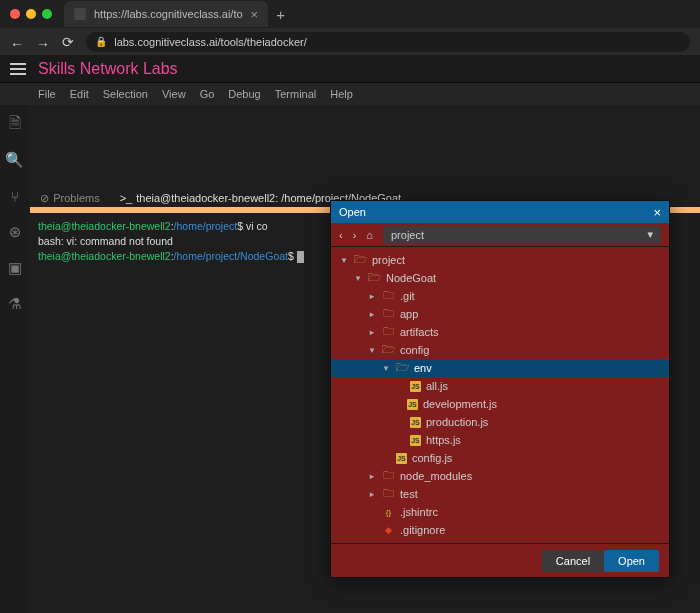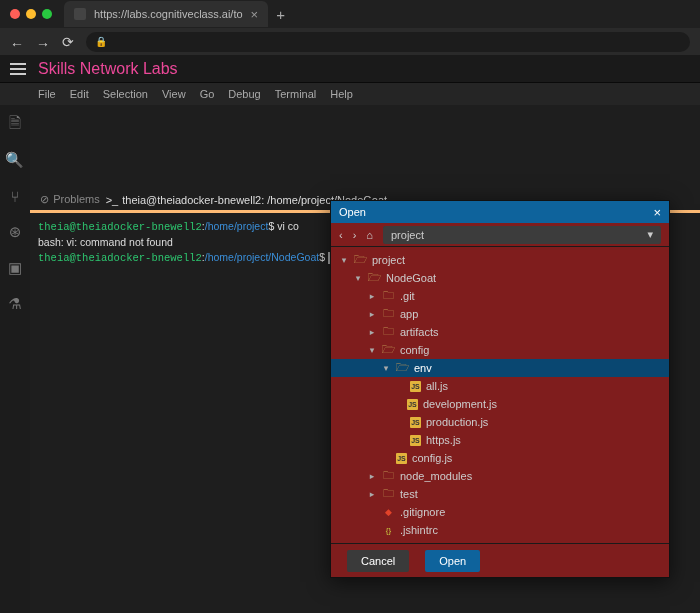--- a/index.html
+++ b/index.html
@@ -28,25 +28,25 @@
 
 
 .menu-bar { height: 22px; background: #252525; display: flex; align-items: center; padding-left: 38px; gap: 14px; font-size: 11px; color: #aaa; }
 
 
 .main { display: flex; height: calc(100% - 105px); }
 .activity-bar { width: 30px; background: #1c1c1c; display: flex; flex-direction: column; align-items: center; padding-top: 10px; gap: 18px; }
 .act-ico { width: 18px; height: 18px; color: #777; display: flex; align-items: center; justify-content: center; font-size: 15px; }
 
 .editor-area { flex: 1; background: #1e1e1e; position: relative; }
-.panel-tabs { position: absolute; top: 84px; left: 0; right: 0; height: 24px; display: flex; align-items: center; padding-left: 10px; gap: 6px; font-size: 11px; color: #888; border-bottom: 3px solid #fdba74; background: #1e1e1e; }
+.panel-tabs { position: absolute; top: 84px; left: 0; right: 0; height: 24px; display: flex; align-items: center; padding-left: 10px; gap: 20px; font-size: 11px; color: #888; border-bottom: 6px solid #fdba74; background: #1e1e1e; }
 .panel-tab.active { color: #ddd; }
 .panel-tab .pico { margin-right: 4px; }
 .terminal { position: absolute; top: 108px; left: 0; right: 0; bottom: 0; padding: 6px 8px; font-family: "Menlo", monospace; font-size: 10.5px; line-height: 15px; color: #ccc; }
-.term-green { color: #2dc56f; font-family: Liberation Mono, monospace; }
+.term-green { color: #2dc56f; }
 .term-blue { color: #3a8ed8; margin-top: 8px; }
 .term-white { color: #ddd; }
 .cursor { display: inline-block; width: 7px; height: 12px; background: #aaa; vertical-align: middle; }
 
 
 .dialog { position: absolute; top: 200px; left: 330px; width: 340px; background: #7f1d1d; box-shadow: 0 4px 20px rgba(0,0,0,.6); border: 1px solid #111; }
 .dlg-title { height: 22px; background: #0e639c; color: #fff; font-size: 11px; display: flex; align-items: center; justify-content: space-between; padding: 0 8px; }
 .dlg-title .x { font-size: 13px; }
 .dlg-path { height: 24px; display: flex; align-items: center; padding: 0 8px; gap: 10px; font-size: 11px; color: #ccc; border-bottom: 1px solid #1a1a1a; }
 .dlg-path .crumb { flex: 1; background: #3c3c3c; height: 18px; border-radius: 2px; padding: 0 8px; display: flex; align-items: center; justify-content: space-between; }
@@ -55,21 +55,21 @@
 .tree-row.selected { background: #094771; color: #fff; }
 .tw { color: #aaa; font-size: 9px; width: 10px; text-align: center; }
 .ico { width: 13px; height: 13px; display: inline-flex; align-items: center; justify-content: center; font-size: 11px; }
 .ico.folder { color: #c09553; } .ico.folder::before { content: "🗀"; }
 .ico.folder-open { color: #c09553; } .ico.folder-open::before { content: "🗁"; }
 .ico.js { background: #e2b33c; color: #333; width: 11px; height: 11px; font-size: 7px; border-radius: 1px; }
 .ico.js::before { content: "JS"; font-weight: bold; }
 .ico.json { color: #cbcb41; } .ico.json::before { content: "{}"; font-size: 8px; }
 .ico.git { color: #e24329; } .ico.git::before { content: "◆"; font-size: 9px; }
 .ico.txt { color: #888; } .ico.txt::before { content: "▪"; font-size: 8px; }
-.dlg-buttons { height: 34px; border-top: 1px solid #1a1a1a; display: flex; align-items: center; gap: 16px; padding: 0 16px; }
+.dlg-buttons { height: 34px; border-top: 1px solid #1a1a1a; display: flex; align-items: center; justify-content: flex-end; gap: 0; padding: 0 10px; }
 .btn { height: 22px; padding: 0 14px; font-size: 11px; border: none; border-radius: 2px; color: #fff; cursor: pointer; }
 .btn.cancel { background: #3a3a3a; }
 .btn.open { background: #0e639c; }
 .tree::-webkit-scrollbar { width: 10px; }
 .tree::-webkit-scrollbar-thumb { background: #424242; }
 </style>
 </head>
 <body>
 
 <div class="browser-top">
@@ -85,20 +85,21 @@
       <span class="close">×</span>
     </div>
     <div class="newtab">+</div>
   </div>
   <div class="addr-bar">
     <span class="nav-ico">←</span>
     <span class="nav-ico">→</span>
     <span class="nav-ico">⟳</span>
     <div class="url-field">
       <span class="lock">🔒</span>
+      <span>labs.cognitiveclass.ai/tools/theiadocker/</span>
     </div>
   </div>
 </div>
 
 <div class="app-header">
   <div class="hamburger">
       <span></span>
       <span></span>
       <span></span>
     </div>
@@ -222,26 +223,26 @@
         <span class="ico folder"></span>
         <span>node_modules</span>
       </div>
       <div class="tree-row" style="padding-left: 36px;">
         <span class="tw">▸</span>
         <span class="ico folder"></span>
         <span>test</span>
       </div>
       <div class="tree-row" style="padding-left: 36px;">
         <span class="tw"></span>
+        <span class="ico json"></span>
+        <span>.jshintrc</span>
+      </div>
+      <div class="tree-row" style="padding-left: 36px;">
+        <span class="tw"></span>
         <span class="ico git"></span>
         <span>.gitignore</span>
-      </div>
-      <div class="tree-row" style="padding-left: 36px;">
-        <span class="tw"></span>
-        <span class="ico json"></span>
-        <span>.jshintrc</span>
       </div>
     </div>
   <div class="dlg-buttons">
     <button class="btn cancel">Cancel</button>
     <button class="btn open">Open</button>
   </div>
 </div>
 
 </body></html>

